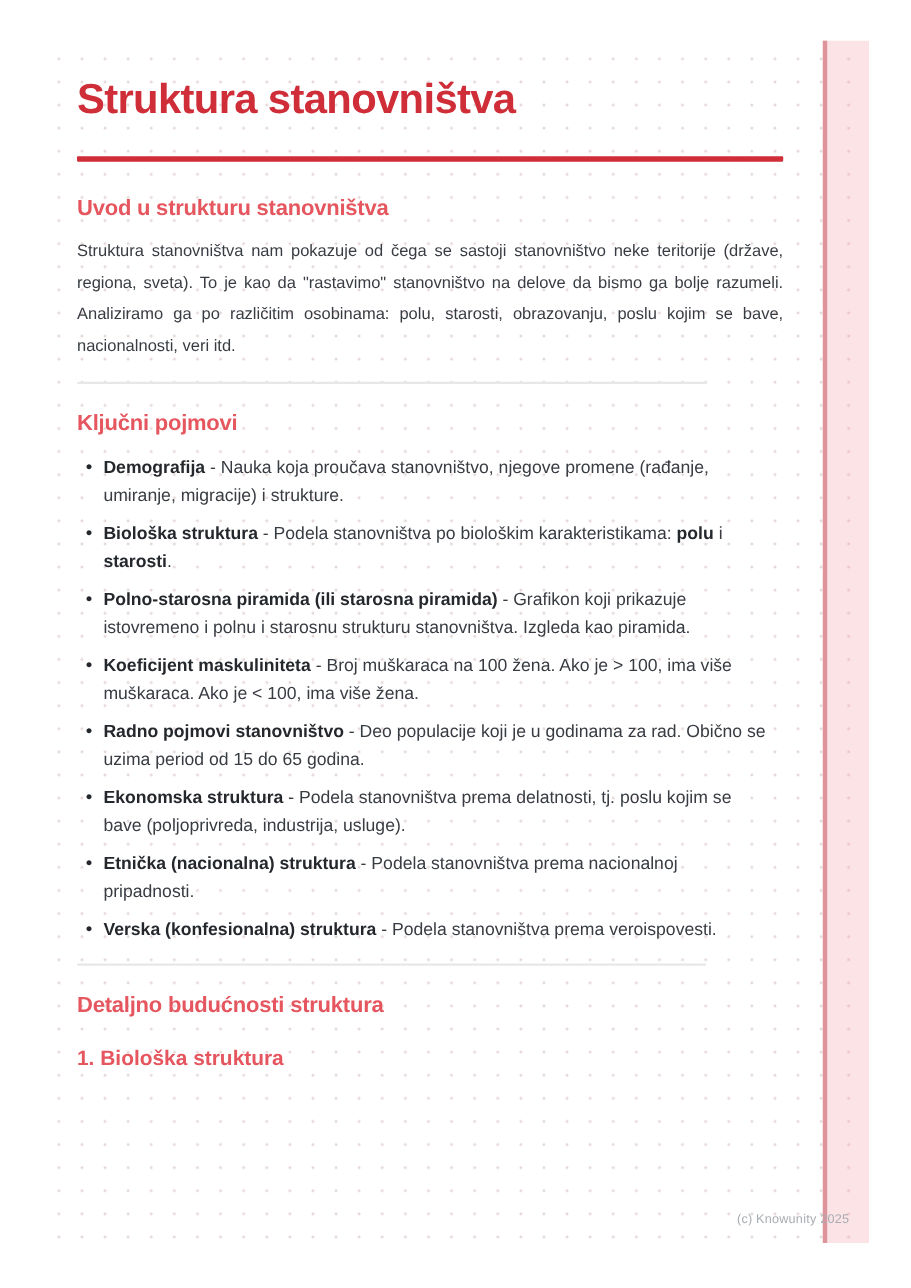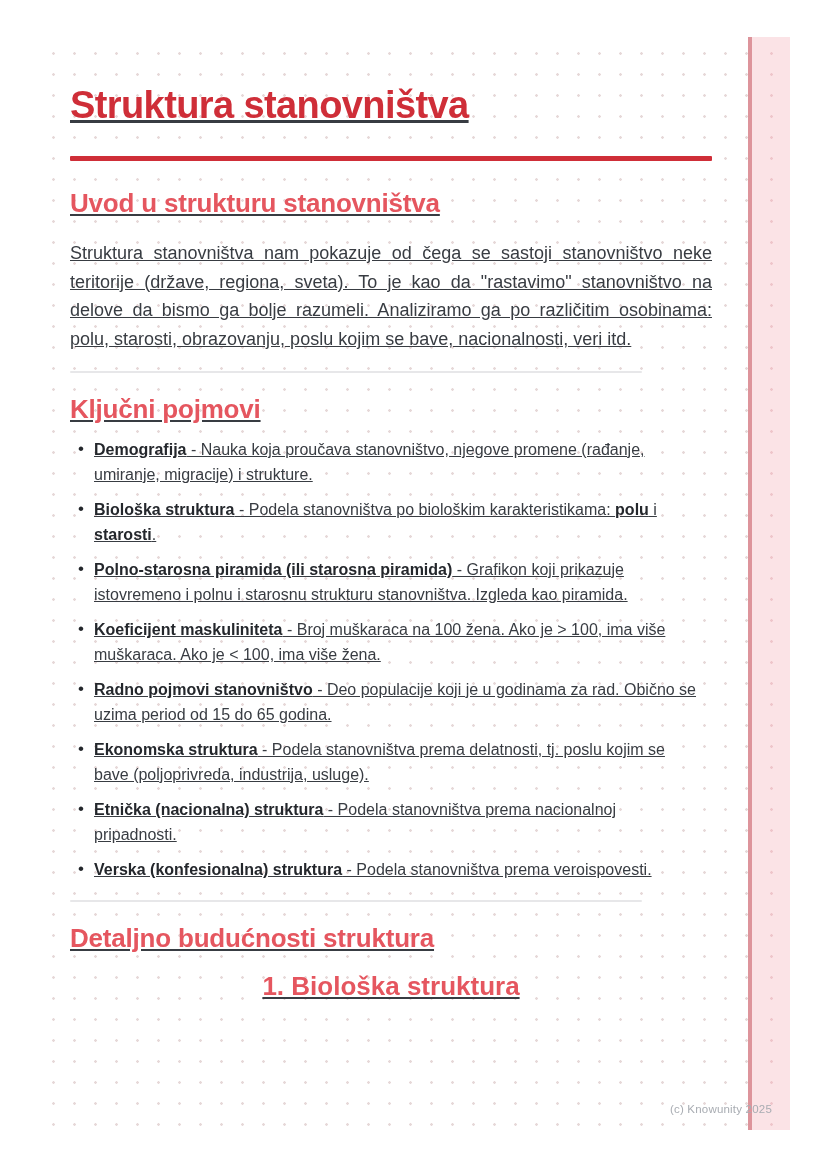--- a/index.html
+++ b/index.html
@@ -29,53 +29,52 @@
     box-sizing: border-box;
     border-left: 4px solid var(--stripe-line, #dd949b);
     background-color: var(--stripe-fill, #fbe3e6);
     background-image: radial-gradient(circle, var(--stripe-dot, #eec5ca) 1.2px, rgba(255,255,255,0) 1.5px);
     background-size: 21px 21px;
     background-position: 9px 6px;
     z-index: 0;
   }
   .content {
     position: absolute;
-    left: 70px; top: 17px;
+    left: 70px; top: 3px;
     width: 642px;
     color: var(--body-text, #383c42);
     z-index: 1;
-    text-decoration: underline;
   }
   h1.title {
     margin: 66px 0 0;
     font-size: 38px;
     line-height: 44px;
     font-weight: 800;
     letter-spacing: -0.6px;
     color: var(--title-red, #cf2e38);
   }
   .rule {
     margin-top: 29px;
     height: 5px;
     width: 642px;
     background: var(--title-red, #cf2e38);
     border-radius: 1px;
   }
   h2.section {
     margin: 22px 0 0;
-    font-size: 26px;
+    font-size: 20px;
     line-height: 28px;
     font-weight: 700;
     letter-spacing: -0.2px;
     color: var(--heading-coral, #e5565f);
   }
   h2.section.first { margin-top: 28px; }
   p.body {
-    margin: 22px 0 0;
-    font-size: 18px;
+    margin: 12px 0 0;
+    font-size: 15px;
     line-height: 28.5px;
     text-align: justify;
   }
   p.body.follow { margin-top: 10px; }
   .divider {
     margin-top: 18px;
     height: 2px;
     width: 572px;
     background: var(--divider-gray, #e7e7e9);
     border-radius: 1px;
@@ -95,25 +94,24 @@
   ul.terms li::before {
     content: "\2022";
     position: absolute;
     left: -16px; top: -1px;
     font-size: 17px;
     color: var(--bold-text, #24272c);
   }
   ul.terms b { font-weight: 700; color: var(--bold-text, #24272c); }
   h3.subsection {
     margin: 22px 0 0;
-    font-size: 26px;
+    font-size: 19px;
     line-height: 25px;
     font-weight: 700;
     color: var(--heading-coral, #e5565f);
-    text-align: center;
   }
   .footer {
     position: absolute;
     top: 1103px;
     right: 56px;
     font-size: 11.5px;
     letter-spacing: 0.2px;
     color: var(--footer-gray, #a8acb2);
     z-index: 2;
   }

